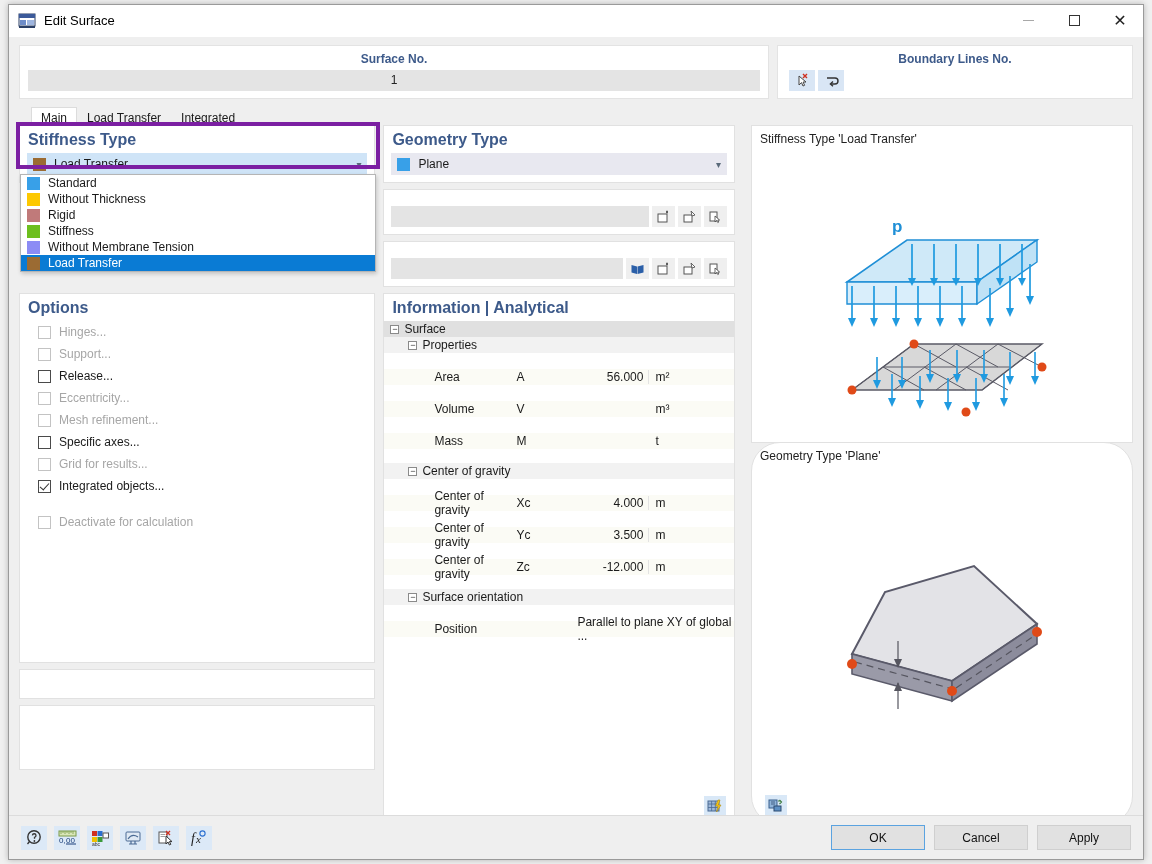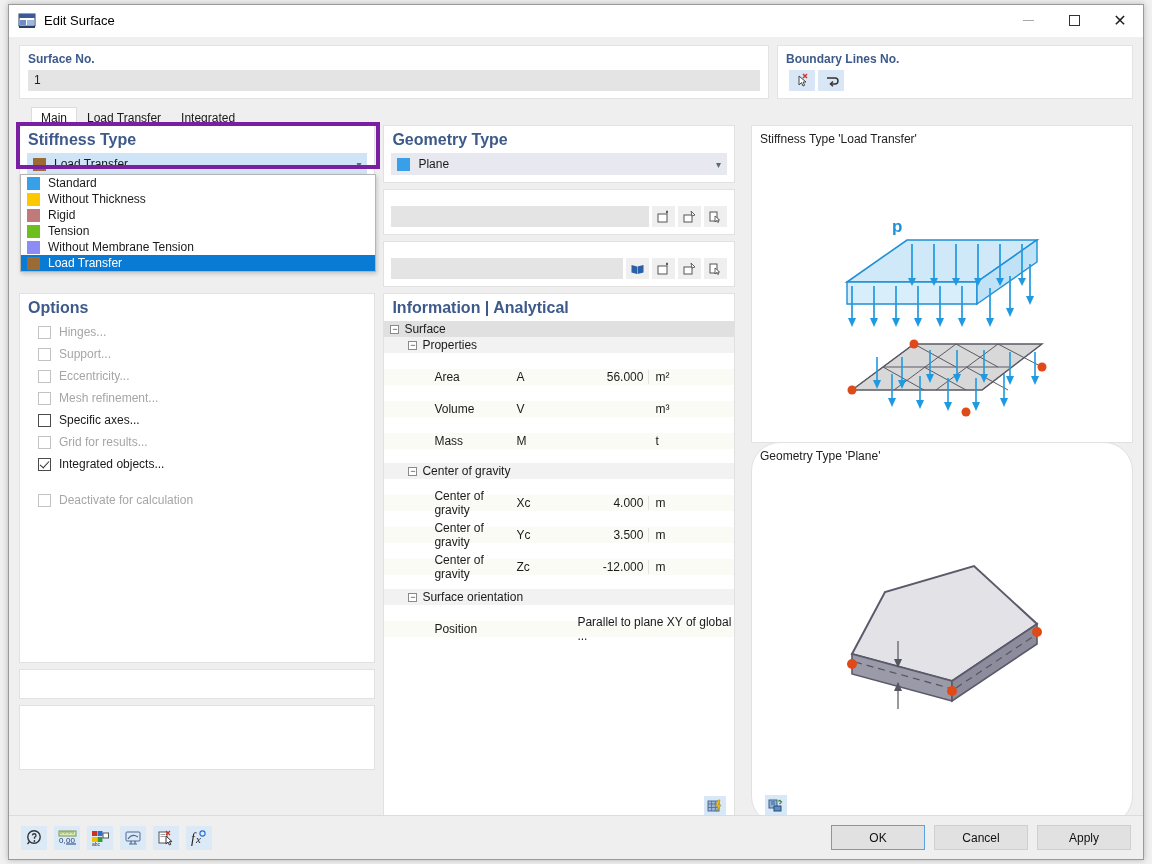--- a/index.html
+++ b/index.html
@@ -44,21 +44,21 @@
 
   
   .body {
     flex: 1 1 auto; position: relative; background: #efefef;
     padding: 0; overflow: hidden;
   }
 
   
   .toprow { display: flex; gap: 8px; padding: 8px 10px 0 10px; }
   .card {
-    background: #fff; border: 1px solid #e3e3e3;
+    background: #fff; border: 1px solid #e3e3e3; text-align: center;
   }
   .field-group { padding: 6px 8px 7px 8px; }
   .field-label {
     color: #3d5a8a; font-weight: bold; font-size: 12px; margin-bottom: 4px;
   }
   .field-input {
     background: #e4e4e4; border: none; height: 21px; line-height: 21px;
     padding: 0 6px; font-size: 12px; color: #222; width: 100%;
   }
   .surface-card { width: 750px; }
@@ -263,21 +263,21 @@
             <div class="dd-item">
               <span class="swatch" style="background:#fdc800"></span>
               <span>Without Thickness</span>
             </div>
             <div class="dd-item">
               <span class="swatch" style="background:#c07a7a"></span>
               <span>Rigid</span>
             </div>
             <div class="dd-item">
               <span class="swatch" style="background:#6dbf1e"></span>
-              <span>Tension</span>
+              <span>Stiffness</span>
             </div>
             <div class="dd-item">
               <span class="swatch" style="background:#8c8cf5"></span>
               <span>Without Membrane Tension</span>
             </div>
             <div class="dd-item active">
               <span class="swatch" style="background:#9b6b33"></span>
               <span>Load Transfer</span>
             </div>
           </div>
@@ -285,20 +285,24 @@
 
         <div class="panel options-panel" style="margin-top:104px; flex:0 0 370px;">
           <div class="panel-head">Options</div>
           <div class="opt disabled">
             <span class="cb"></span>
             <span>Hinges...</span>
           </div>
           <div class="opt disabled">
             <span class="cb"></span>
             <span>Support...</span>
+          </div>
+          <div class="opt">
+            <span class="cb"></span>
+            <span>Release...</span>
           </div>
           <div class="opt disabled">
             <span class="cb"></span>
             <span>Eccentricity...</span>
           </div>
           <div class="opt disabled">
             <span class="cb"></span>
             <span>Mesh refinement...</span>
           </div>
           <div class="opt">

